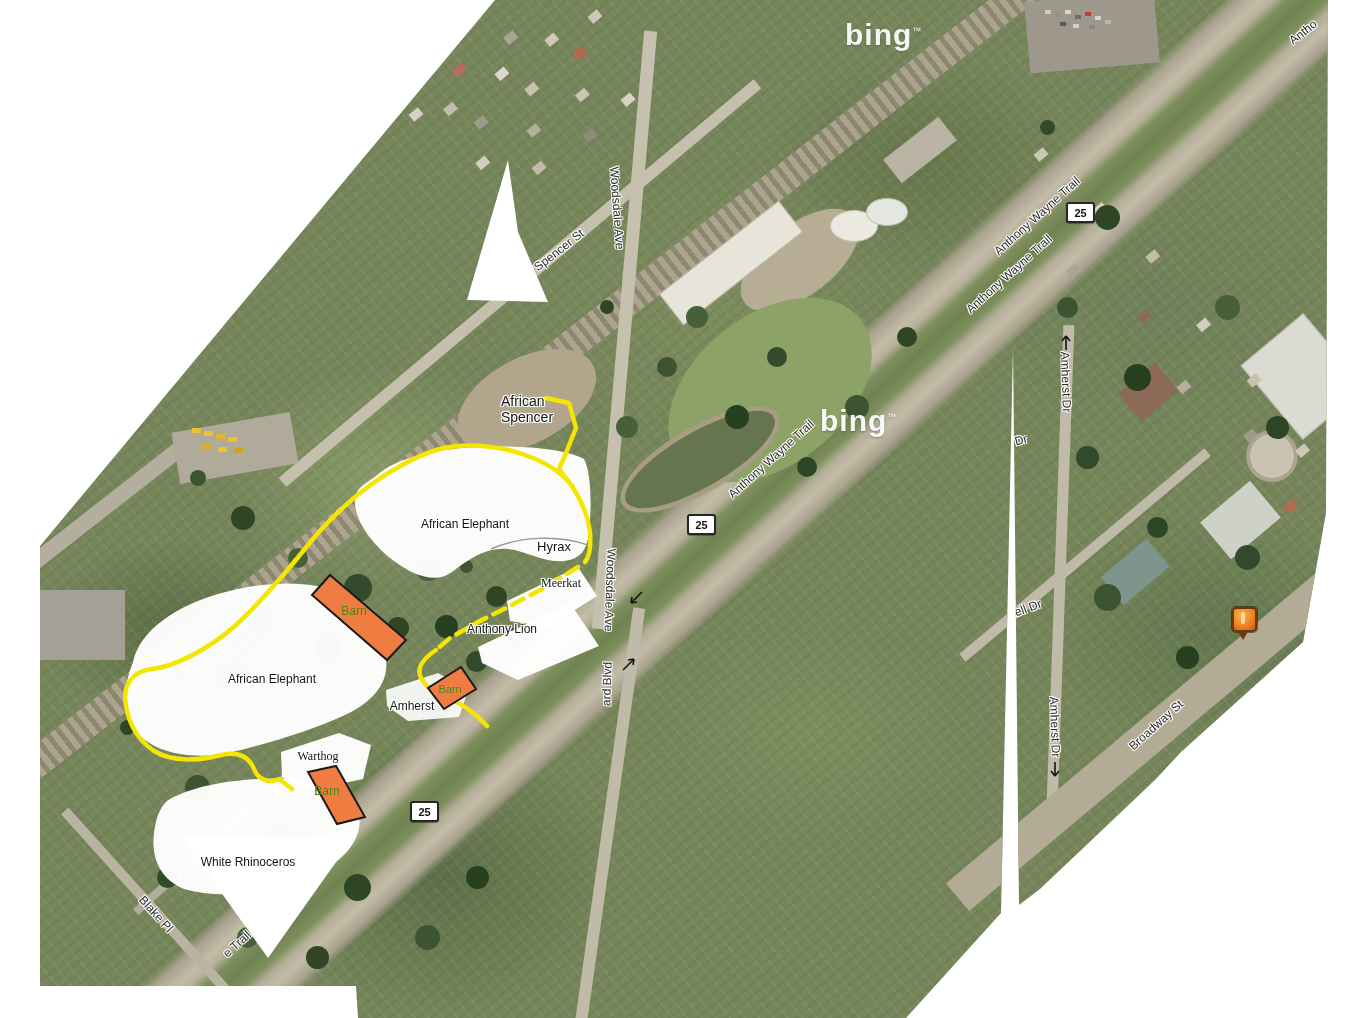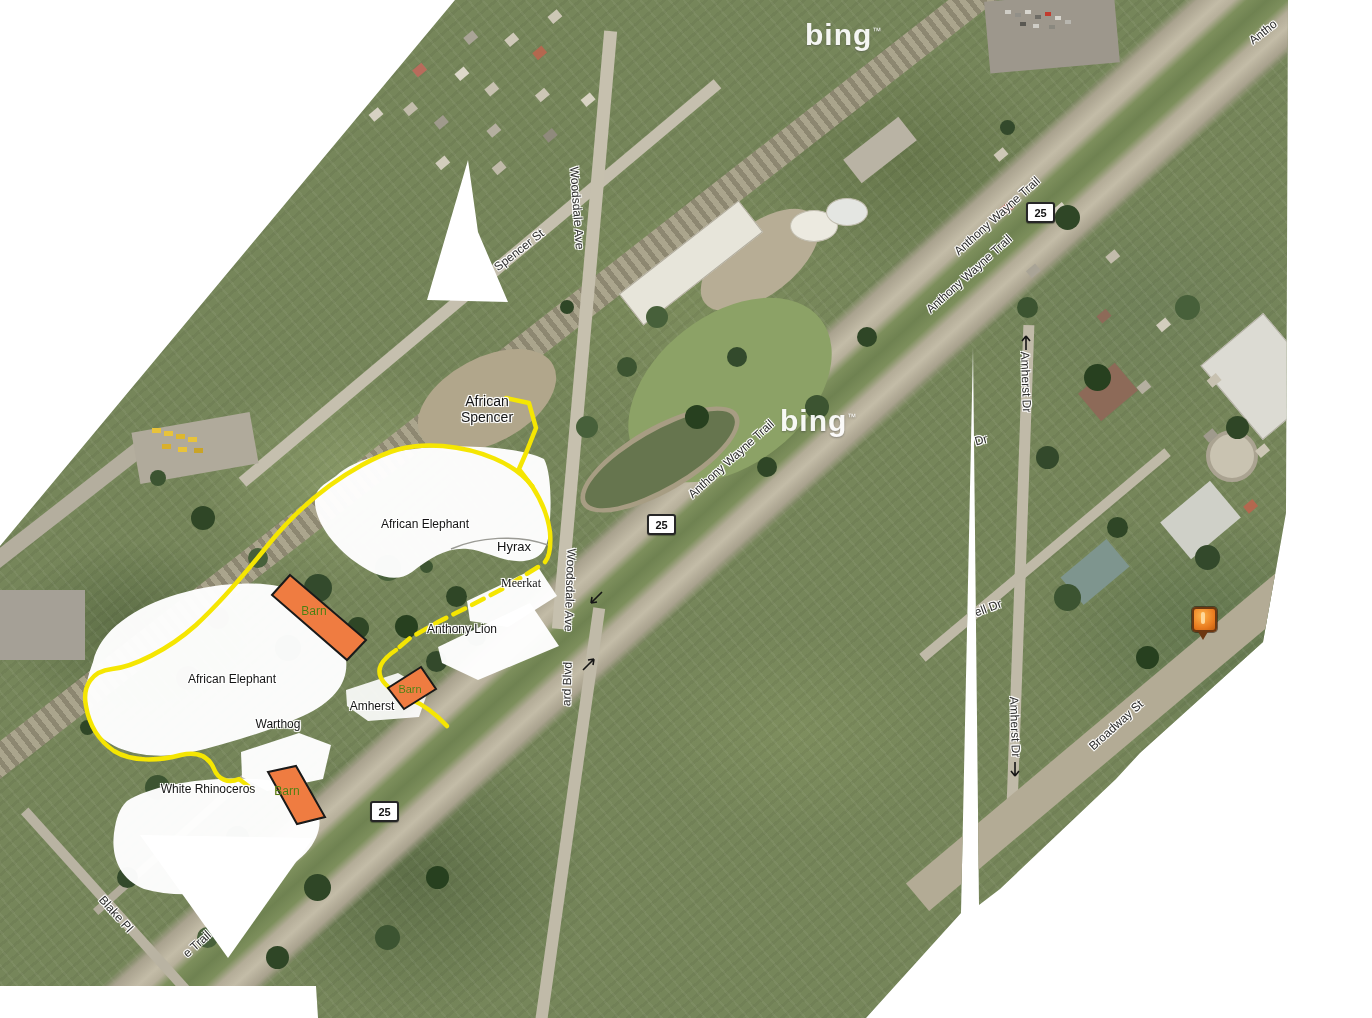--- a/index.html
+++ b/index.html
@@ -2,21 +2,21 @@
 <html><head>
 <meta charset="utf-8">
 <style>
   html,body{margin:0;padding:0;background:#fff;}
   #stage{position:relative;width:1372px;height:1018px;overflow:hidden;background:#fff;
          font-family:"Liberation Sans",sans-serif;}
   
   #composite{position:absolute;inset:0;
     clip-path:polygon(455px 0px,1288px 0px,1286px 513px,1263px 642px,1140px 753px,1116px 779px,
       1000px 889px,979px 905px,973px 347px,961px 913px,866px 1018px,318px 1018px,316px 986px,
-      0px 986px,0px 546px);}
+      0px 986px,0px 546px);margin-left:40px;}
   .base{position:absolute;inset:0;background:
     radial-gradient(190px 130px at 10% 62%,#5d6e46 0%,rgba(93,110,70,0) 70%),
     radial-gradient(230px 160px at 26% 47%,#8a9a68 0%,rgba(138,154,104,0) 70%),
     radial-gradient(280px 190px at 50% 30%,#7c8c5c 0%,rgba(124,140,92,0) 72%),
     radial-gradient(220px 160px at 66% 16%,#68784c 0%,rgba(104,120,76,0) 70%),
     radial-gradient(260px 180px at 84% 30%,#71825a 0%,rgba(113,130,90,0) 70%),
     radial-gradient(240px 170px at 88% 62%,#647850 0%,rgba(100,120,80,0) 70%),
     radial-gradient(260px 200px at 30% 86%,#5f7049 0%,rgba(95,112,73,0) 70%),
     radial-gradient(220px 150px at 58% 72%,#7e8e5e 0%,rgba(126,142,94,0) 70%),
     #76865a;}
@@ -161,32 +161,32 @@
     <div class="shield" style="left:1026px;top:202px;">
       <span>25</span>
       </div>
     <div class="shield" style="left:647px;top:514px;">
       <span>25</span>
       </div>
     <div class="shield" style="left:370px;top:801px;">
       <span>25</span>
       </div>
 
-    <div class="lbl" style="left:487px;top:409px;transform:translate(-50%,-50%);text-align:center;font-size:14px;line-height:1.15;">
+    <div class="lbl" style="left:487px;top:409px;transform:translate(-50%,-50%);font-size:14px;line-height:1.15;">
       <div>African</div>
       <div>Spencer</div>
     </div>
     <div class="lbl" style="left:425px;top:524px;transform:translate(-50%,-50%);">African Elephant</div>
     <div class="lbl" style="left:514px;top:546px;transform:translate(-50%,-50%);font-size:13px;">Hyrax</div>
     <div class="lbl" style="left:521px;top:583px;transform:translate(-50%,-50%);font-family:Liberation Serif, serif;">Meerkat</div>
     <div class="lbl" style="left:462px;top:629px;transform:translate(-50%,-50%);">Anthony Lion</div>
     <div class="lbl" style="left:232px;top:679px;transform:translate(-50%,-50%);">African Elephant</div>
     <div class="lbl" style="left:372px;top:706px;transform:translate(-50%,-50%);">Amherst</div>
-    <div class="lbl" style="left:278px;top:724px;transform:translate(-50%,-50%);">Warthog</div>
-    <div class="lbl" style="left:208px;top:789px;transform:translate(-50%,-50%);">White Rhinoceros</div>
+    <div class="lbl" style="left:278px;top:756px;transform:translate(-50%,-50%);font-family:Liberation Serif, serif;">Warthog</div>
+    <div class="lbl" style="left:208px;top:862px;transform:translate(-50%,-50%);">White Rhinoceros</div>
 
     <div class="barnlbl" style="left:314px;top:611px;transform:translate(-50%,-50%);">Barn</div>
     <div class="barnlbl" style="left:410px;top:689px;transform:translate(-50%,-50%);font-size:11px;">Barn</div>
     <div class="barnlbl" style="left:287px;top:791px;transform:translate(-50%,-50%);">Barn</div>
 
     <div class="st" style="left:519px;top:250px;transform:translate(-50%,-50%) rotate(-38deg);">Spencer St</div>
     <div class="st" style="left:577px;top:208px;transform:translate(-50%,-50%) rotate(86deg);">Woodsdale Ave</div>
     <div class="st" style="left:570px;top:590px;transform:translate(-50%,-50%) rotate(92deg);">Woodsdale Ave</div>
     <div class="st" style="left:567px;top:684px;transform:translate(-50%,-50%) rotate(-88deg);">ard Blvd</div>
     <div class="st" style="left:997px;top:216px;transform:translate(-50%,-50%) rotate(-42deg);">Anthony Wayne Trail</div>

